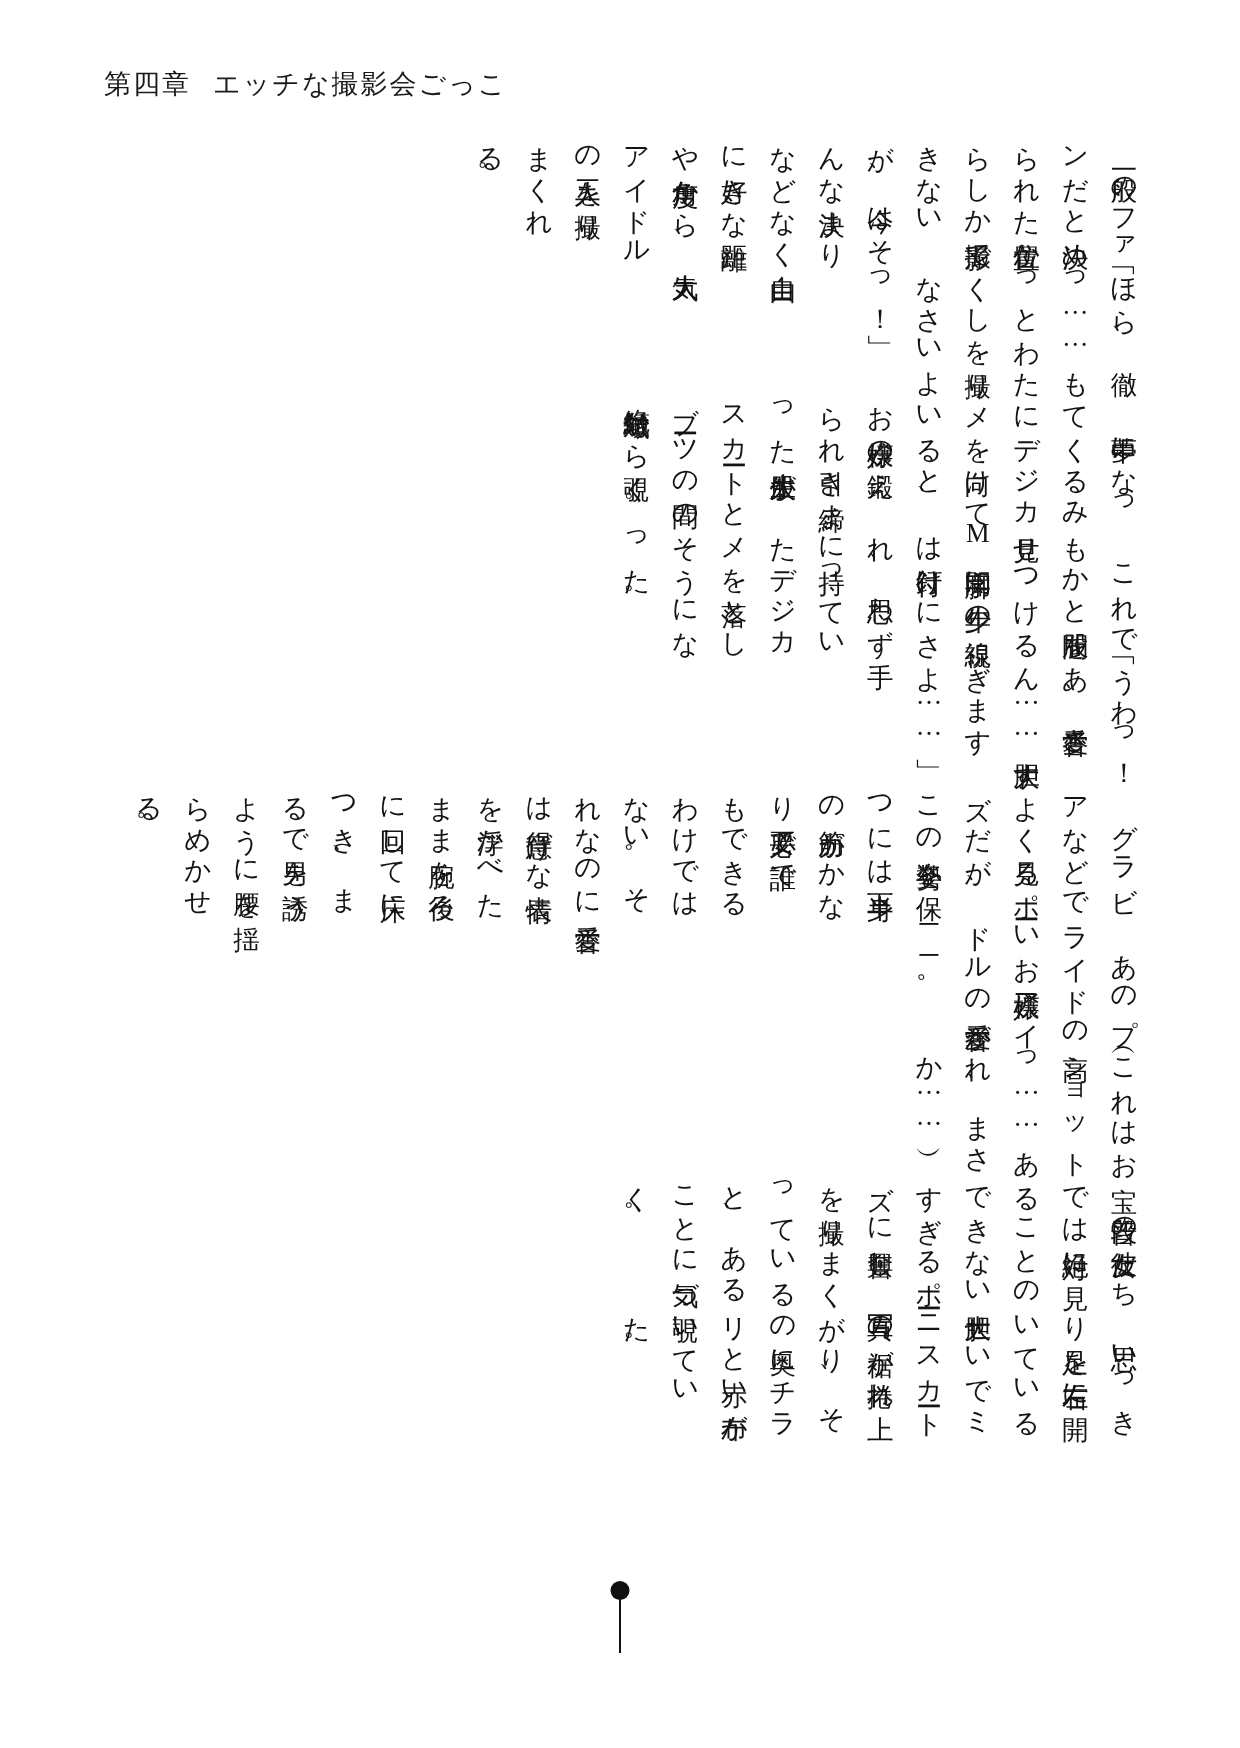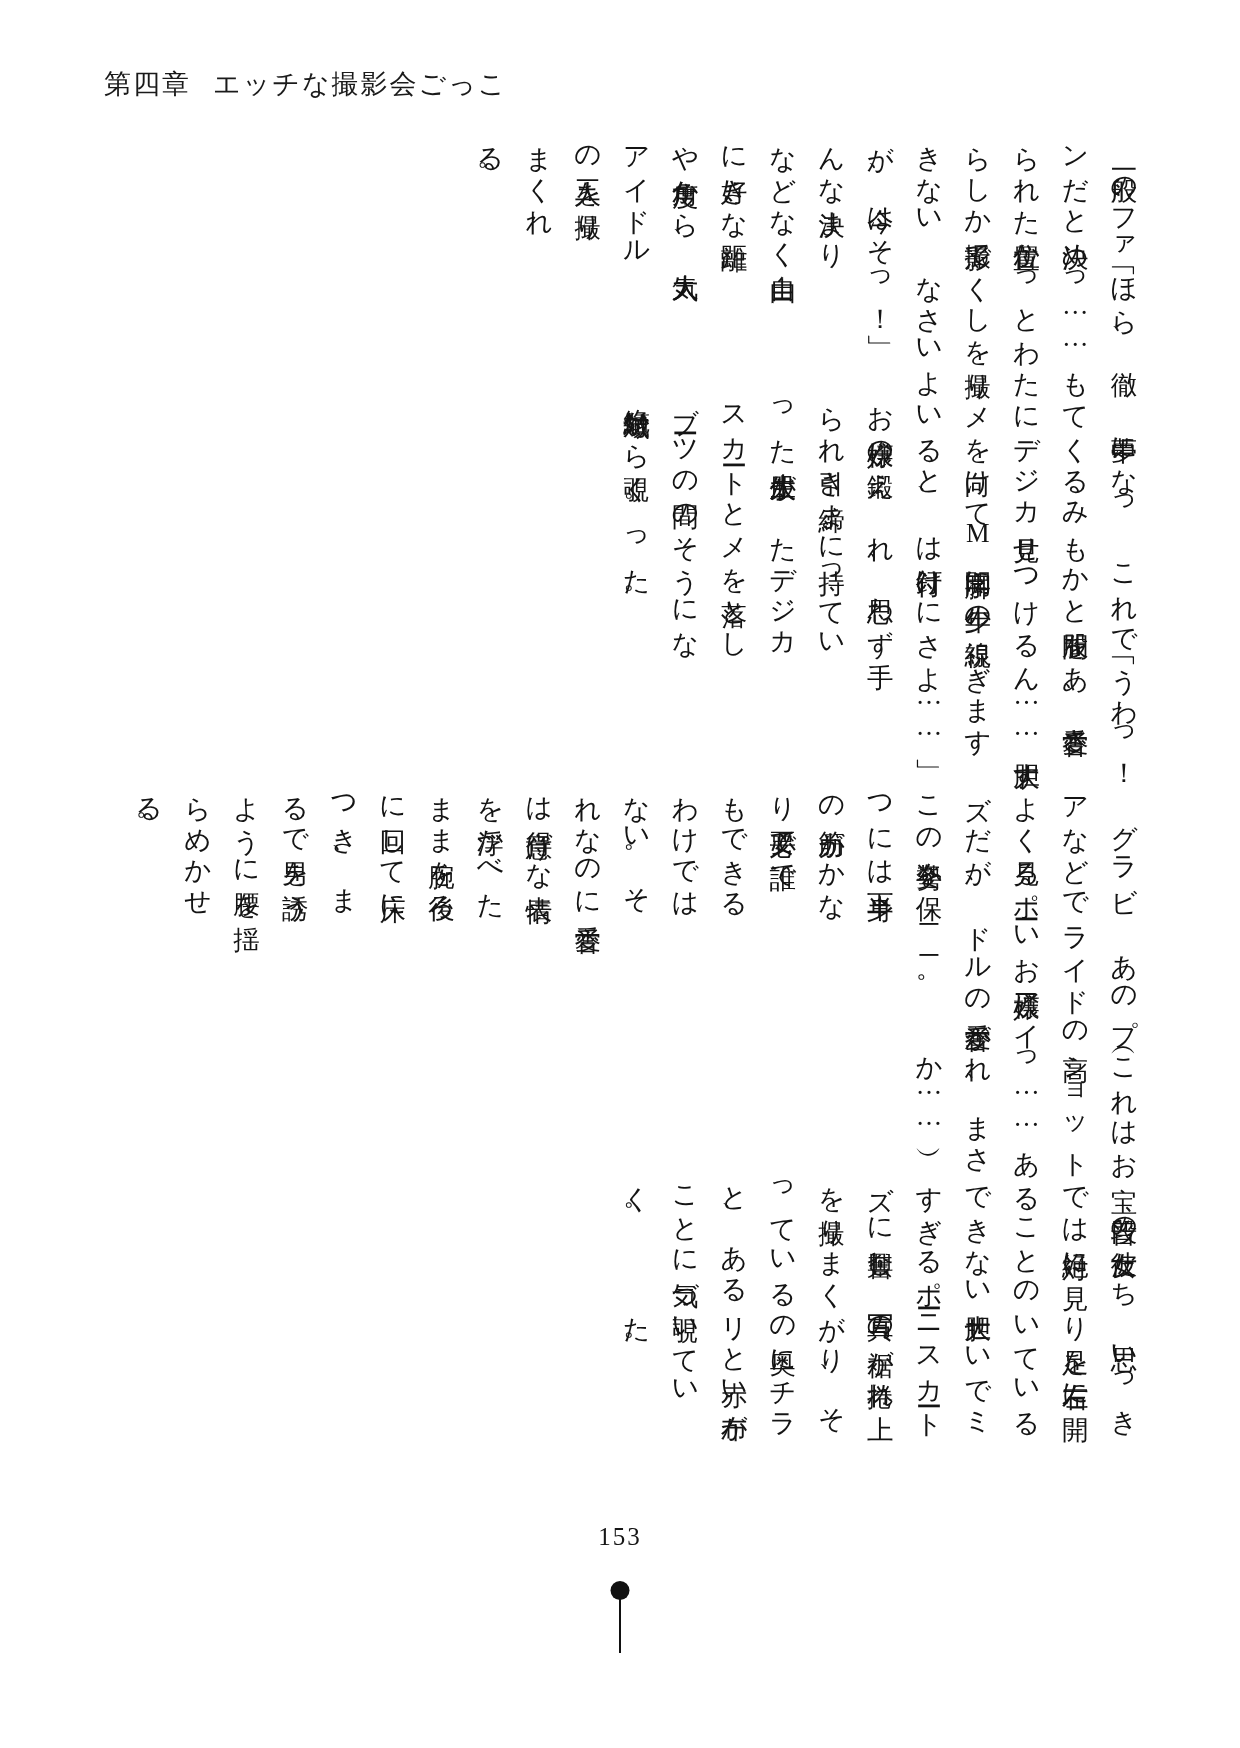--- a/index.html
+++ b/index.html
@@ -115,20 +115,19 @@
     <p class="indent">夢中になってくるみにデジカメを向けていると、お嬢様の鍛えられ引き締まった生太股がスカートとブーツの間の絶対領域から覗く。</p>
     <p class="indent">これでもかと股間を見せつけるM字開脚に少年の視線は釘付けにされ、思わず手に持っていたデジカメを落としそうになった。</p>
     <p>「うわっ！　あ、愛香さん……大胆すぎますよ……」</p>
     <p class="indent">グラビアなどでよく見るポーズだが、この姿勢を保つには下半身の筋力がかなり必要で誰でもできるわけではない。それなのに愛香は得意げな表情を浮かべたまま腕を後ろに回して床につき、まるで男を誘うように腰を揺らめかせる。</p>
     <p class="indent">あのプライドの高いお嬢様アイドルの愛香が──。</p>
     <p>（これはお宝ショットっ……あれ、まさか……）</p>
     <p class="indent">普段の彼女たちでは絶対に見ることのできない大胆すぎるポーズに興奮し、写真を撮りまくっていると、あることに気づく。</p>
     <p class="indent">思いっきり足を左右に開いているせいでミニスカートの裾が捲れ上がり、その奥にチラリと赤い布が覗いていた。</p>
   </div>
 
-  <div class="page-number">153</div>
 
   <div class="bottom-ornament">
     <div class="dot"></div>
     <div class="stem"></div>
   </div>
 
 </div>
 
 </body></html>

